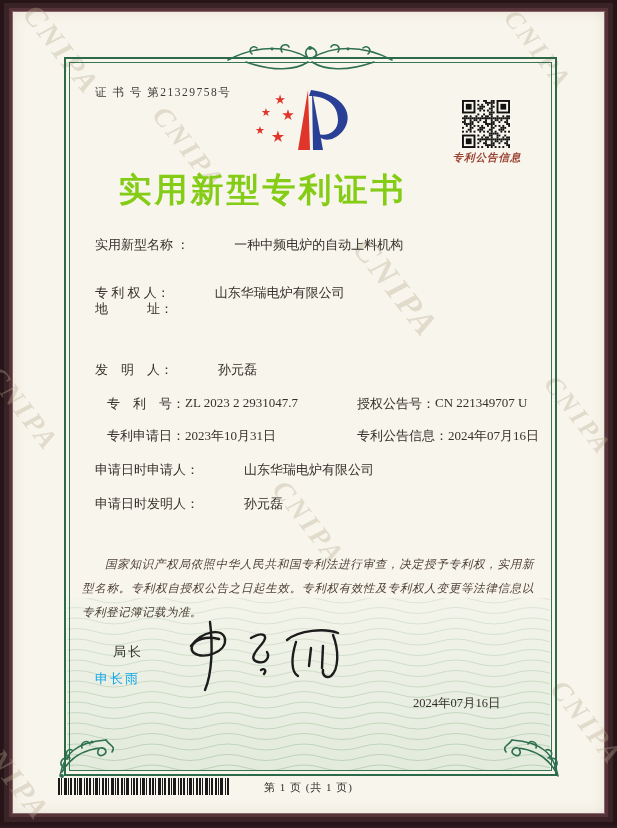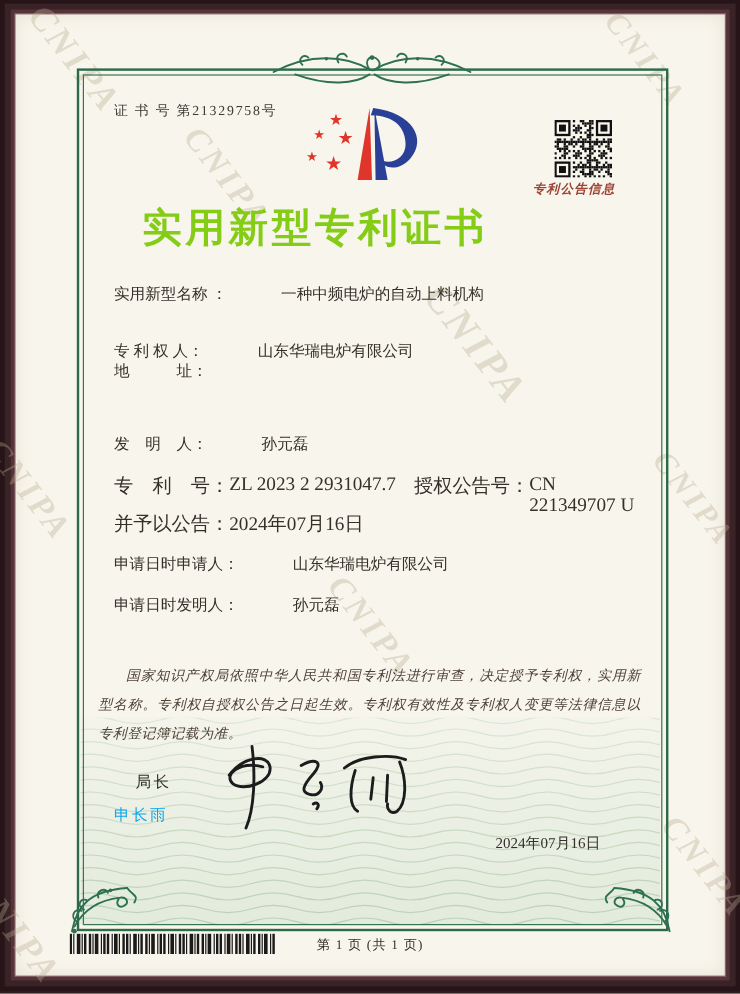--- a/index.html
+++ b/index.html
@@ -33,37 +33,37 @@
     position:absolute;left:3px;top:3px;right:3px;bottom:3px;
     border:1px solid #35754f;
   }
   .cert-no{
     position:absolute;left:95px;top:85px;
     font-size:11.5px;color:#3c3a34;letter-spacing:1.5px;white-space:pre;
   }
   .logo{position:absolute;left:250px;top:86px;width:110px;height:82px;}
   .qr{position:absolute;left:462px;top:100px;width:48px;height:48px;}
   .qr-label{
-    position:absolute;left:444px;top:151px;width:86px;
+    position:absolute;left:444px;top:151px;width:86px;text-align:center;
     font-size:10.5px;font-weight:bold;color:#9c4434;letter-spacing:1px;
     font-style:italic;
   }
   .title{
     position:absolute;left:0;top:168px;width:525px;text-align:center;
     font-size:33px;font-weight:bold;color:#84cc16;letter-spacing:3px;
   }
   .row{
     position:absolute;left:95px;width:430px;
     font-size:13px;color:#35312a;display:flex;align-items:flex-start;gap:45px;
   }
   .row .lbl{white-space:pre;flex:none;}
   .row .val{white-space:pre-wrap;line-height:18px;}
   .row2{
-    position:absolute;left:95px;width:440px;display:flex;
-    font-size:16px;color:#35312a;
+    position:absolute;left:107px;width:440px;display:flex;
+    font-size:13px;color:#35312a;
   }
   .row2 .pair{display:flex;}
   .row2 .pair.left{width:250px;flex:none;}
   .row2 .lbl{white-space:pre;flex:none;}
   .statement{
     position:absolute;left:82px;top:552px;width:452px;
     font-size:11.5px;line-height:24px;color:#4d4136;
     font-style:italic;text-indent:2em;text-align:justify;letter-spacing:.5px;
   }
   .band{
@@ -440,22 +440,26 @@
   <span class="pair left">
     <span class="lbl">专　利　号：</span>
     <span class="val">ZL 2023 2 2931047.7</span>
   </span>
   <span class="pair">
     <span class="lbl">授权公告号：</span>
     <span class="val">CN 221349707 U</span>
   </span>
 </div>
 <div class="row2" style="top:427px">
+  <span class="pair left">
+    <span class="lbl">专利申请日：</span>
+    <span class="val">2023年10月31日</span>
+  </span>
   <span class="pair">
-    <span class="lbl">并予以公告：</span>
+    <span class="lbl">专利公告信息：</span>
     <span class="val">2024年07月16日</span>
   </span>
 </div>
 <div class="row" style="top:461px">
   <span class="lbl">申请日时申请人：</span>
   <span class="val">山东华瑞电炉有限公司</span>
 </div>
 <div class="row" style="top:495px">
   <span class="lbl">申请日时发明人：</span>
   <span class="val">孙元磊</span>

